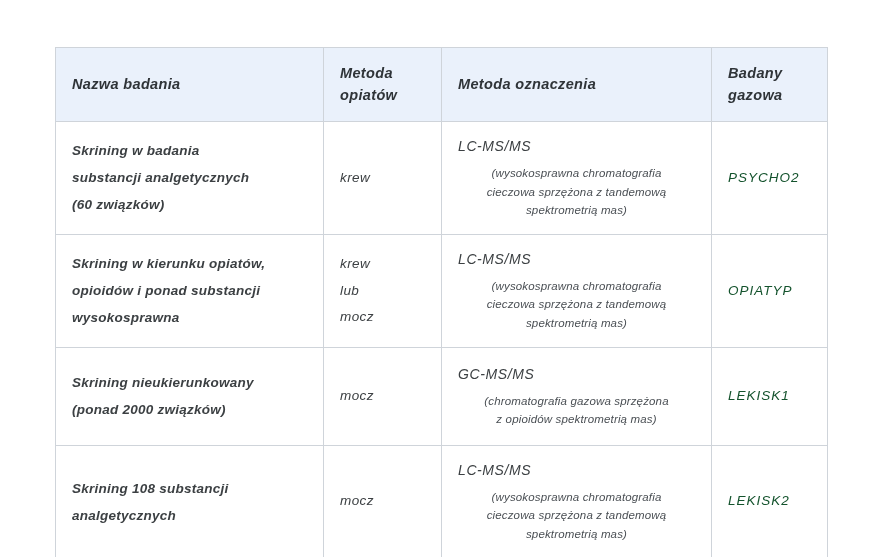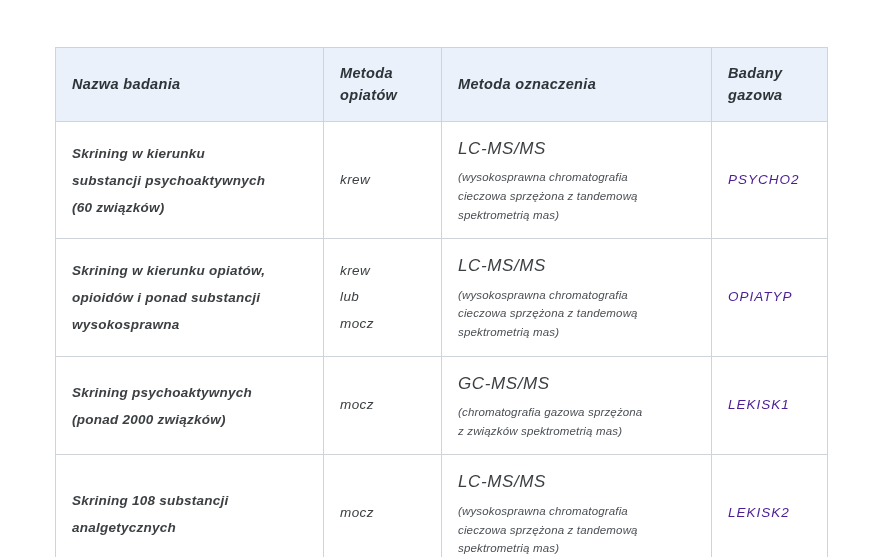--- a/index.html
+++ b/index.html
@@ -86,40 +86,41 @@
   }
 
   td.col-method {
     line-height: 1.5;
     padding-top: 12px;
     padding-bottom: 12px;
   }
 
   .method-main {
     font-weight: 400;
-    font-size: 17px;
+    font-size: 14px;
     letter-spacing: 0.6px;
     color: #3c4043;
     margin-bottom: 7px;
     display: block;
   }
 
   .method-sub {
     display: block;
     font-size: 11.5px;
     line-height: 1.62;
     letter-spacing: 0.15px;
     color: #4a4f54;
+    text-align: center;
   }
 
   td.col-symbol {
     font-weight: 400;
     font-size: 13.5px;
     letter-spacing: 1.0px;
-    color: #4c1d95;
+    color: #14532d;
   }
 
   .material-line { display: block; }
 </style>
 </head>
 <body>
 
 <div class="page">
   <div class="table-wrap">
     <table class="exam-table">
@@ -144,22 +145,22 @@
           <th>
             <span class="material-line">Badany</span>
             <span class="material-line">gazowa</span>
           </th>
         </tr>
       </thead>
       <tbody>
 
         <tr>
           <td class="col-name">
-            <span class="material-line">Skrining w kierunku</span>
-            <span class="material-line">substancji psychoaktywnych</span>
+            <span class="material-line">Skrining w badania</span>
+            <span class="material-line">substancji analgetycznych</span>
             <span class="material-line">(60 związków)</span>
           </td>
           <td class="col-material">
             <span class="material-line">krew</span>
           </td>
           <td class="col-method">
             <span class="method-main">LC-MS/MS</span>
             <span class="method-sub">
               <span class="material-line">(wysokosprawna chromatografia</span>
               <span class="material-line">cieczowa sprzężona z tandemową</span>
@@ -186,31 +187,31 @@
               <span class="material-line">(wysokosprawna chromatografia</span>
               <span class="material-line">cieczowa sprzężona z tandemową</span>
               <span class="material-line">spektrometrią mas)</span>
             </span>
           </td>
           <td class="col-symbol">OPIATYP</td>
         </tr>
 
         <tr>
           <td class="col-name">
-            <span class="material-line">Skrining psychoaktywnych</span>
+            <span class="material-line">Skrining nieukierunkowany</span>
             <span class="material-line">(ponad 2000 związków)</span>
           </td>
           <td class="col-material">
             <span class="material-line">mocz</span>
           </td>
           <td class="col-method">
             <span class="method-main">GC-MS/MS</span>
             <span class="method-sub">
               <span class="material-line">(chromatografia gazowa sprzężona</span>
-              <span class="material-line">z związków spektrometrią mas)</span>
+              <span class="material-line">z opioidów spektrometrią mas)</span>
             </span>
           </td>
           <td class="col-symbol">LEKISK1</td>
         </tr>
 
         <tr>
           <td class="col-name">
             <span class="material-line">Skrining 108 substancji</span>
             <span class="material-line">analgetycznych</span>
           </td>

